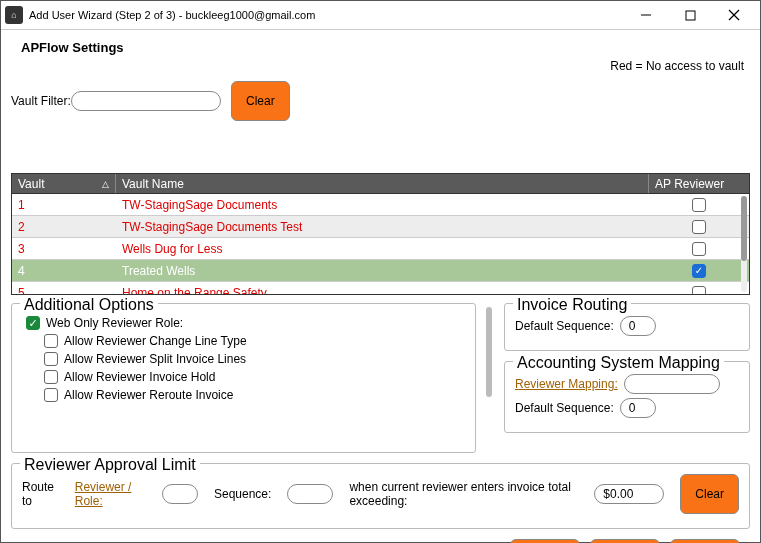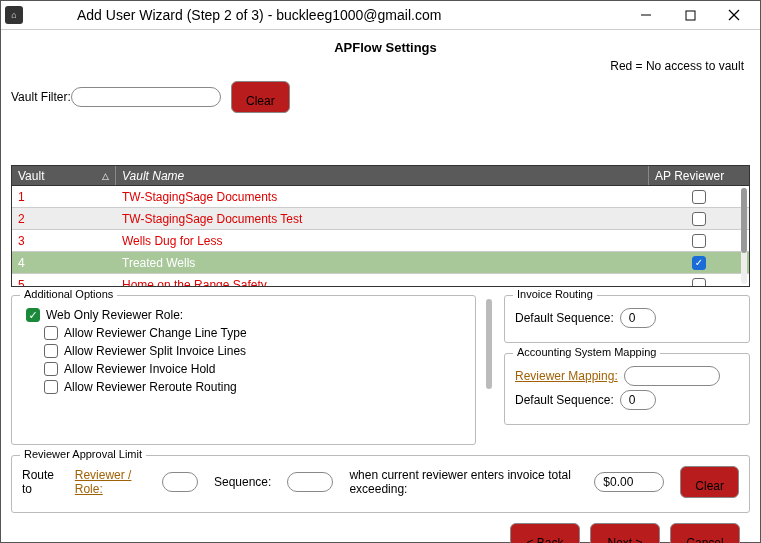--- a/index.html
+++ b/index.html
@@ -1,54 +1,54 @@
 <!DOCTYPE html>
 <html><head>
 <meta charset="utf-8">
 <style>
   * { box-sizing: border-box; }
   body { margin:0; font-family: Arial, sans-serif; font-size:12px; color:#000; background:#fff; }
   .window { width:761px; height:543px; border:1px solid #555; display:flex; flex-direction:column; }
   .titlebar { height:30px; display:flex; align-items:center; padding:0 4px; border-bottom:1px solid #ccc; }
   .titlebar .icon { width:18px; height:18px; background:#333; border-radius:3px; display:flex; align-items:center; justify-content:center; font-size:9px; color:#fff; margin-right:6px; }
-  .titlebar .title { flex:1; font-size:14px;margin-left:48px; }
+  .titlebar .title { flex:1; font-size:11px; }
   .winbtns { display:flex; }
   .winbtn { width:44px; height:28px; display:flex; align-items:center; justify-content:center; font-size:14px; cursor:default; }
   .content { flex:1; padding:6px 10px 10px 10px; display:flex; flex-direction:column; position:relative; }
-  .heading { font-weight:bold; font-size:13px; margin:4px 0 2px 10px;text-align:center; }
+  .heading { font-weight:bold; font-size:13px; margin:4px 0 2px 10px; }
   .legend-row { text-align:right; font-size:12px; margin: 2px 6px 8px 0; }
   .legend-row .red { color:#000000; }
   .filter-row { display:flex; align-items:center; margin:0 0 8px 0; }
   .filter-row label { width:60px; }
   .txt { border:1px solid #888; border-radius:10px; height:20px; padding:0 8px; font-size:12px; }
   .filter-input { width:150px; margin-right:10px; }
-  .btn { border:1px solid #888; border-radius:6px; background:#b91c1c; height:32px; padding:12px 14px; font-size:12px; cursor:default; }
+  .btn { border:1px solid #888; border-radius:6px; background:#f97316; height:40px; padding:12px 14px; font-size:12px; cursor:default; }
   .table-wrap { border:1px solid #333; height:122px; position:relative; overflow:hidden;margin-top:44px; }
   .thead { display:flex; background:#5a5a5a; color:#fff; height:20px; align-items:center; font-size:12px; border-bottom:1px solid #333; }
   .th { padding:0 6px; border-right:1px solid #888; display:flex; align-items:center; height:100%; }
   .th.vault { width:104px; justify-content:space-between; }
-  .th.name  { flex:1;font-style:italic; }
+  .th.name  { flex:1; }
   .th.rev   { width:100px; border-right:none; }
   .tbody { overflow:auto; height:100px; }
   .trow { display:flex; height:22px; align-items:center; border-bottom:1px solid #ccc; color:#d00; }
   .trow .c1 { width:104px; padding-left:6px; }
   .trow .c2 { flex:1; padding-left:6px; }
   .trow .c3 { width:100px; display:flex; justify-content:center; }
   .trow.alt { background:#ededed; }
   .trow.sel { background:#a8c89a; color:#fff; }
   .scrolltrack { position:absolute; right:2px; top:22px; width:6px; height:96px; background:#eee; border-radius:3px; }
   .scrollthumb { position:absolute; right:2px; top:22px; width:6px; height:65px; background:#999; border-radius:3px; }
   .chkbox { width:14px; height:14px; border:1px solid #666; border-radius:3px; background:#fff; display:inline-flex; align-items:center; justify-content:center; }
   .chkbox.checked { background:#1a6dd6; border-color:#1a6dd6; }
   .chkbox.checked::after { content:"✓"; color:#fff; font-size:10px; line-height:1; }
   .chkbox.green { background:#1a8a3a; border-color:#1a8a3a; }
   .chkbox.green::after { content:"✓"; color:#fff; font-size:11px; line-height:1; }
   .midrow { display:flex; margin-top:8px; gap:10px; }
   .fset { border:1px solid #bbb; border-radius:3px; padding:8px 10px 10px 10px; position:relative; }
-  .fset > .fslabel { position:absolute; top:-8px; left:8px; background:#fff; padding:0 4px; font-size:11px; }
+  .fset > .fslabel { position:absolute; top:-8px; left:8px; background:#fff; padding:0 4px; font-size:16px; }
   .opts { width:465px; height:150px; }
   .opt-row { display:flex; align-items:center; margin:4px 0 4px 4px; gap:6px; }
   .opt-sub { margin-left:22px; }
   .rightcol { flex:1; display:flex; flex-direction:column; gap:10px; }
   .route-row, .map-row { display:flex; align-items:center; gap:6px; margin:4px 0; }
   .small-input { width:36px; text-align:left; }
   .med-input { width:96px; }
   .link { color:#a16207; text-decoration:underline; }
   .ral { margin-top:10px; padding:10px 10px 14px 10px; }
   .ral-row { display:flex; align-items:center; gap:16px; flex-wrap:nowrap; }
@@ -163,21 +163,21 @@
             <div class="opt-row opt-sub">
               <span class="chkbox"></span>
               <span>Allow Reviewer Split Invoice Lines</span>
             </div>
             <div class="opt-row opt-sub">
               <span class="chkbox"></span>
               <span>Allow Reviewer Invoice Hold</span>
             </div>
             <div class="opt-row opt-sub">
               <span class="chkbox"></span>
-              <span>Allow Reviewer Reroute Routing</span>
+              <span>Allow Reviewer Reroute Invoice</span>
             </div>
           </div>
       </div>
 
       <div class="scroll-mid">
           <div class="bar"></div>
         </div>
 
       <div class="rightcol">
         <div class="fset">

